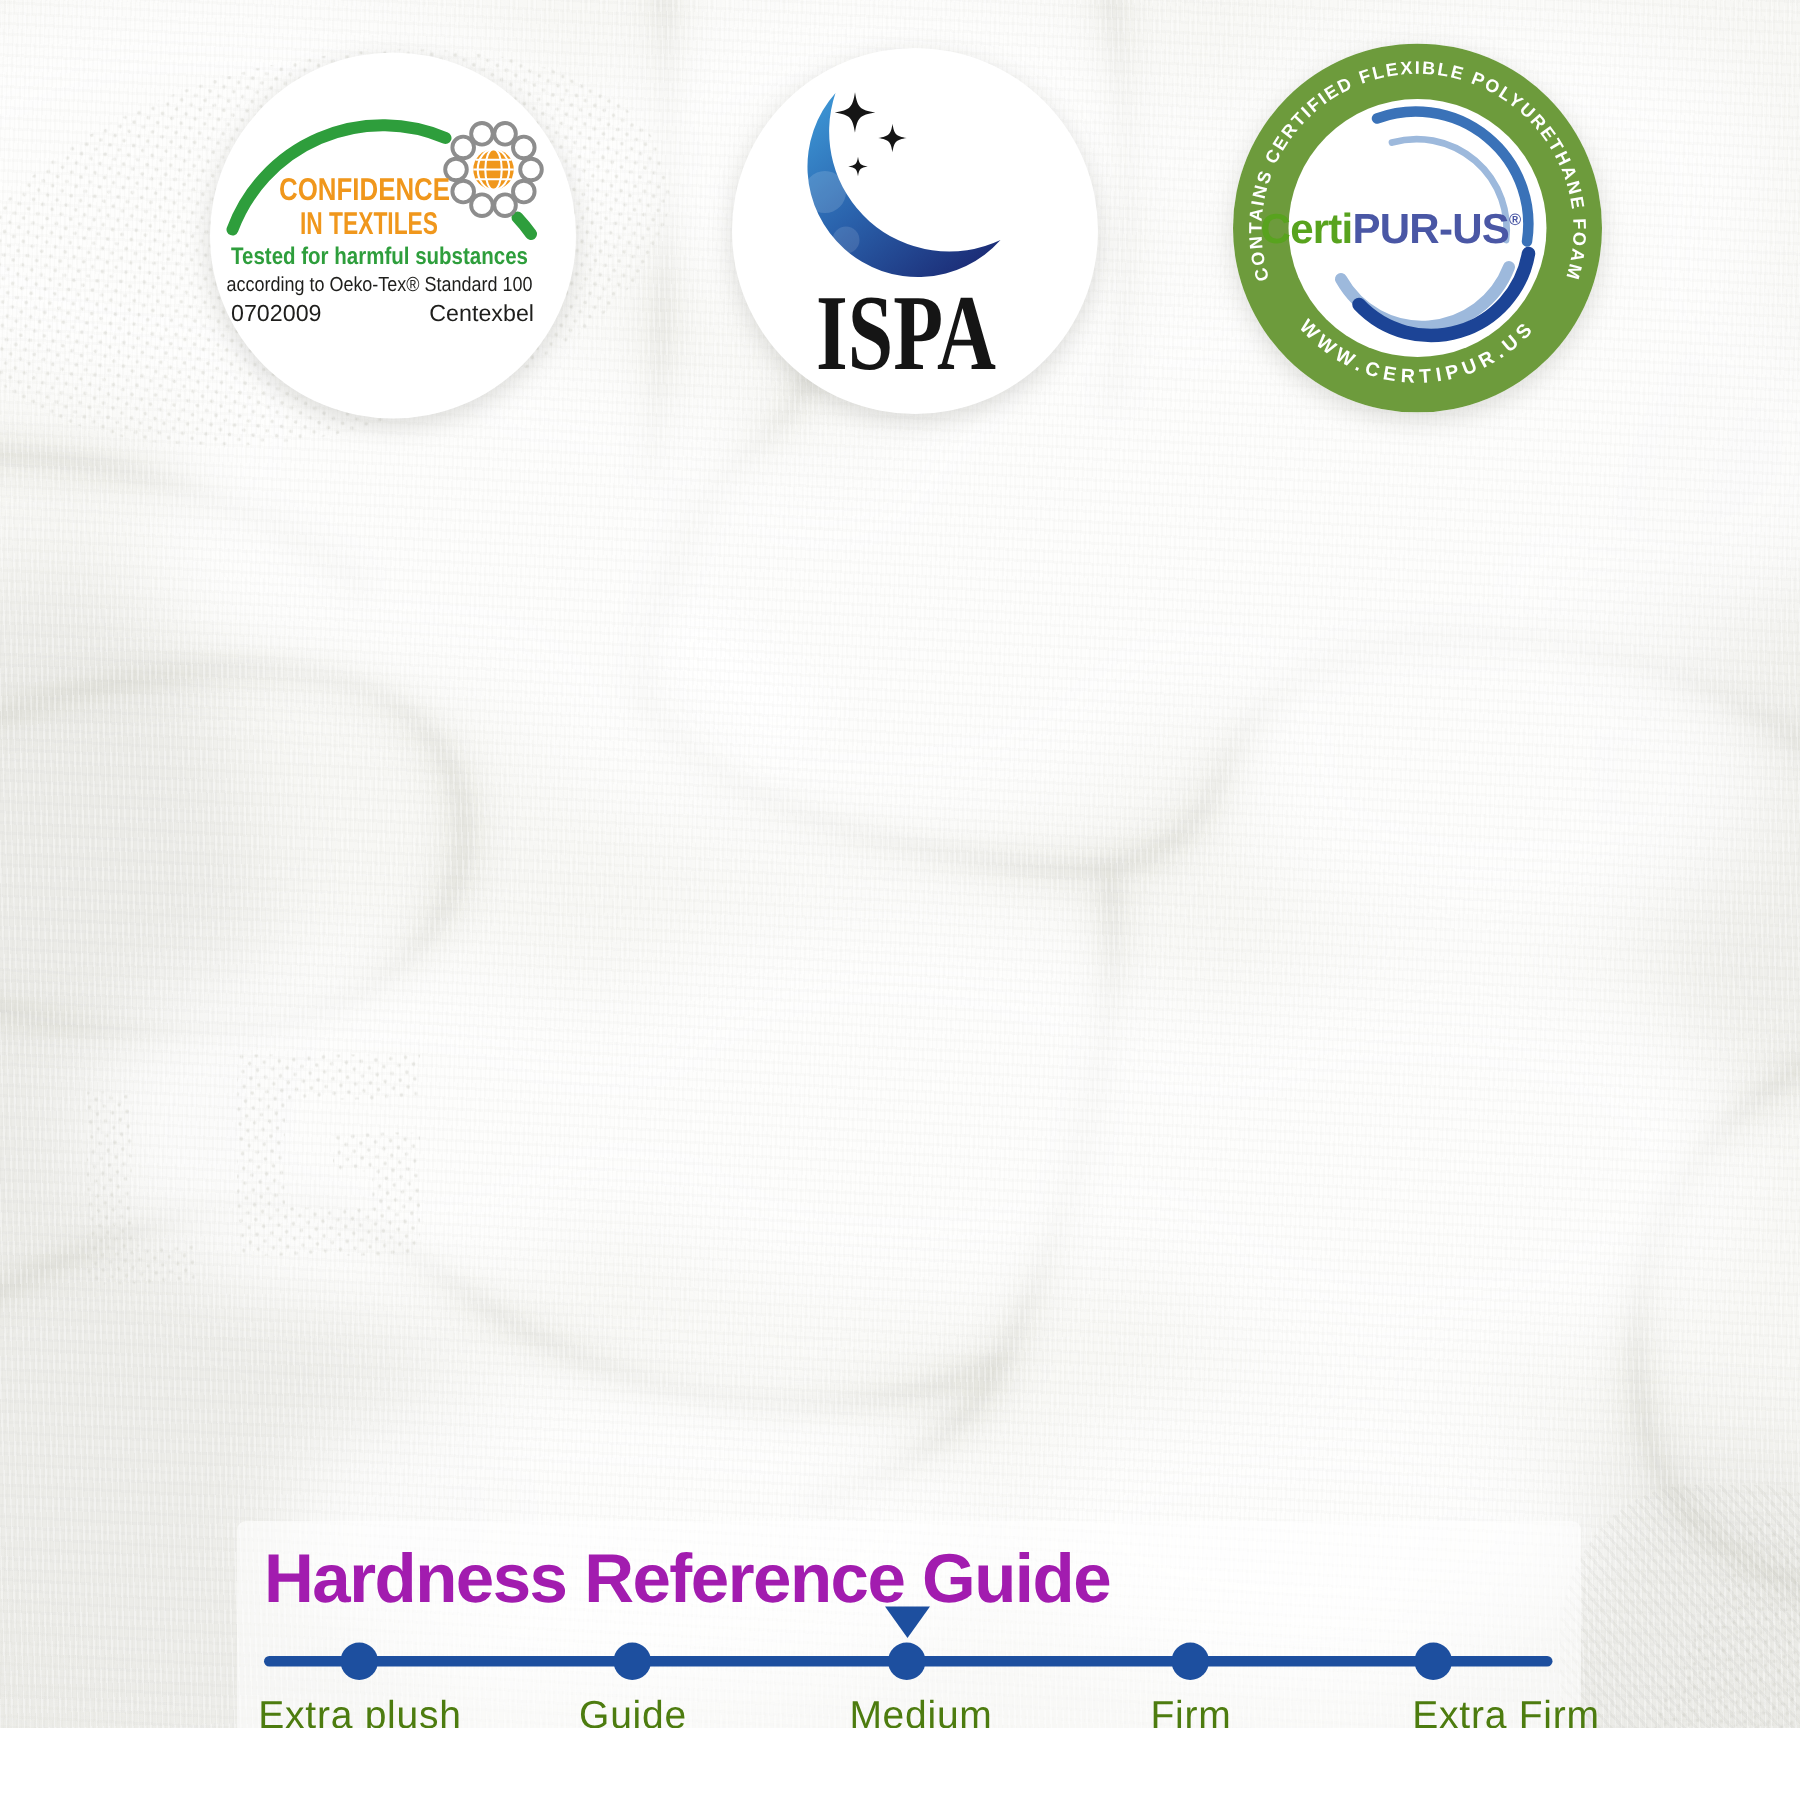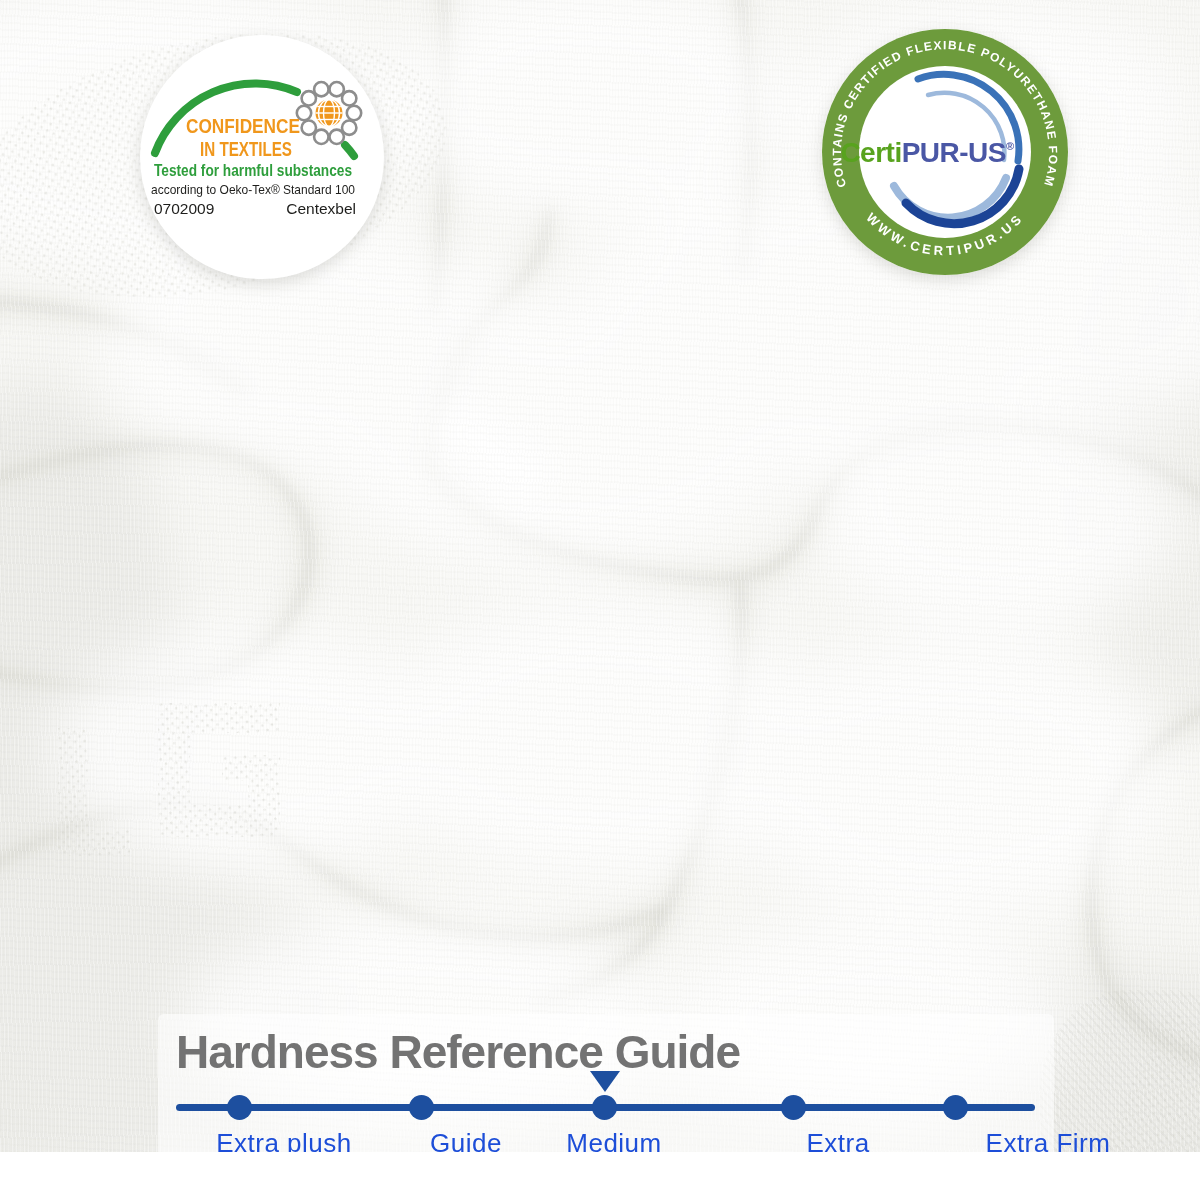--- a/index.html
+++ b/index.html
@@ -30,38 +30,38 @@
   .b-ispa { left:488px; top:32px;  width:244px; height:244px; }
   .b-cp   { left:822px; top:29px;  width:246px; height:246px; }
 
   .guide-panel {
     position:absolute; left:158px; top:1014px; width:896px; height:164px;
     background:rgba(255,255,255,.55); border-radius:6px;
   }
   .guide-title {
     position:absolute; left:176px; top:1029px; margin:0;
     font-size:46px; line-height:1; font-weight:700; letter-spacing:-1px;
-    color:#737373;
+    color:#a21caf;
   }
   .marker {
     position:absolute; left:590px; top:1071px; width:0; height:0;
     border-left:15px solid transparent; border-right:15px solid transparent;
     border-top:21px solid #1d4f9f;
   }
   .scale-line {
     position:absolute; left:176px; top:1104px; width:859px; height:7px;
     border-radius:4px; background:#1d4f9f;
   }
   .dot {
     position:absolute; top:1095px; width:25px; height:25px; border-radius:50%;
     background:#1d4f9f; margin-left:-13px;
   }
   .lvl {
     position:absolute; top:1128px; transform:translateX(-50%);
-    font-size:26px; letter-spacing:.5px; color:#1d4ed8; white-space:nowrap;margin-left:44px;
+    font-size:26px; letter-spacing:.5px; color:#4d7c0f; white-space:nowrap;
   }
 </style>
 </head>
 <body>
 
 <div class="page">
 
   <svg class="photo" viewBox="0 0 1200 1200" preserveAspectRatio="none" aria-hidden="true">
     <defs>
       <filter id="b6" x="-60%" y="-60%" width="220%" height="220%">
@@ -167,20 +167,40 @@
         <text x="103" y="98" font-size="21" font-weight="700" fill="#f0971c" textLength="114" lengthAdjust="spacingAndGlyphs">CONFIDENCE</text>
         <text x="106" y="121" font-size="21" font-weight="700" fill="#f0971c" textLength="92" lengthAdjust="spacingAndGlyphs">IN TEXTILES</text>
         <text x="113" y="141" font-size="16" font-weight="700" fill="#2e9e3c" textLength="198" lengthAdjust="spacingAndGlyphs">Tested for harmful substances</text>
         <text x="113" y="159" font-size="13.5" fill="#1e1e1c" textLength="204" lengthAdjust="spacingAndGlyphs">according to Oeko-Tex® Standard 100</text>
         <text x="14" y="179" font-size="15.5" fill="#1e1e1c" text-anchor="start">0702009</text>
         <text x="216" y="179" font-size="15.5" fill="#1e1e1c" text-anchor="end">Centexbel</text>
       </g>
     </svg>
   </div>
 
+  <div class="badge b-ispa">
+    <svg viewBox="0 0 244 244">
+      <defs>
+        <linearGradient id="moonGrad" x1="0" y1="0" x2="0.85" y2="1">
+          <stop offset="0" stop-color="#3e9bd9"></stop>
+          <stop offset="0.5" stop-color="#2a62ac"></stop>
+          <stop offset="1" stop-color="#1b2a74"></stop>
+        </linearGradient>
+      </defs>
+      <path d="M 69 30 A 65 65 0 1 0 179 128 A 80 80 0 0 1 69 30 Z" fill="url(#moonGrad)"></path>
+      <circle cx="62" cy="96" r="14" fill="#ffffff" opacity=".14"></circle>
+      <circle cx="76" cy="128" r="9" fill="#ffffff" opacity=".12"></circle>
+      <g fill="#151515">
+        <path transform="translate(82,43) scale(1.35)" d="M0 -10 C 1.2 -2.5 2.5 -1.2 10 0 C 2.5 1.2 1.2 2.5 0 10 C -1.2 2.5 -2.5 1.2 -10 0 C -2.5 -1.2 -1.2 -2.5 0 -10 Z"></path>
+        <path transform="translate(107,60) scale(0.95)" d="M0 -10 C 1.2 -2.5 2.5 -1.2 10 0 C 2.5 1.2 1.2 2.5 0 10 C -1.2 2.5 -2.5 1.2 -10 0 C -2.5 -1.2 -1.2 -2.5 0 -10 Z"></path>
+        <path transform="translate(84,79) scale(0.65)" d="M0 -10 C 1.2 -2.5 2.5 -1.2 10 0 C 2.5 1.2 1.2 2.5 0 10 C -1.2 2.5 -2.5 1.2 -10 0 C -2.5 -1.2 -1.2 -2.5 0 -10 Z"></path>
+      </g>
+      <text x="116" y="214" text-anchor="middle" font-family="Liberation Serif, serif" font-weight="700" font-size="72" fill="#151515" textLength="120" lengthAdjust="spacingAndGlyphs">ISPA</text>
+    </svg>
+  </div>
 
   <div class="badge b-cp">
     <svg viewBox="0 0 246 246">
       <defs>
         <path id="cpTop" d="M 25 159 A 104 104 0 1 1 221 159" fill="none"></path>
         <path id="cpBot" d="M 34 175 A 103 103 0 0 0 212 175" fill="none"></path>
       </defs>
       <circle cx="123" cy="123" r="123" fill="#6d9b3c"></circle>
       <circle cx="123" cy="123" r="86" fill="#ffffff"></circle>
       <text font-family="Liberation Sans, sans-serif" font-size="12" font-weight="700" fill="#ffffff" letter-spacing="1.4">
@@ -203,17 +223,17 @@
   <h2 class="guide-title">Hardness Reference Guide</h2>
   <div class="marker"></div>
   <div class="scale-line"></div>
   <div class="dot" style="left:240px"></div>
   <div class="dot" style="left:422px"></div>
   <div class="dot" style="left:605px"></div>
   <div class="dot" style="left:794px"></div>
   <div class="dot" style="left:956px"></div>
   <div class="lvl" style="left:240px">Extra plush</div>
   <div class="lvl" style="left:422px">Guide</div>
-  <div class="lvl" style="left:570px">Medium</div>
-  <div class="lvl" style="left:794px">Extra</div>
+  <div class="lvl" style="left:614px">Medium</div>
+  <div class="lvl" style="left:794px">Firm</div>
   <div class="lvl" style="left:1004px">Extra Firm</div>
 
 </div>
 
 </body></html>

